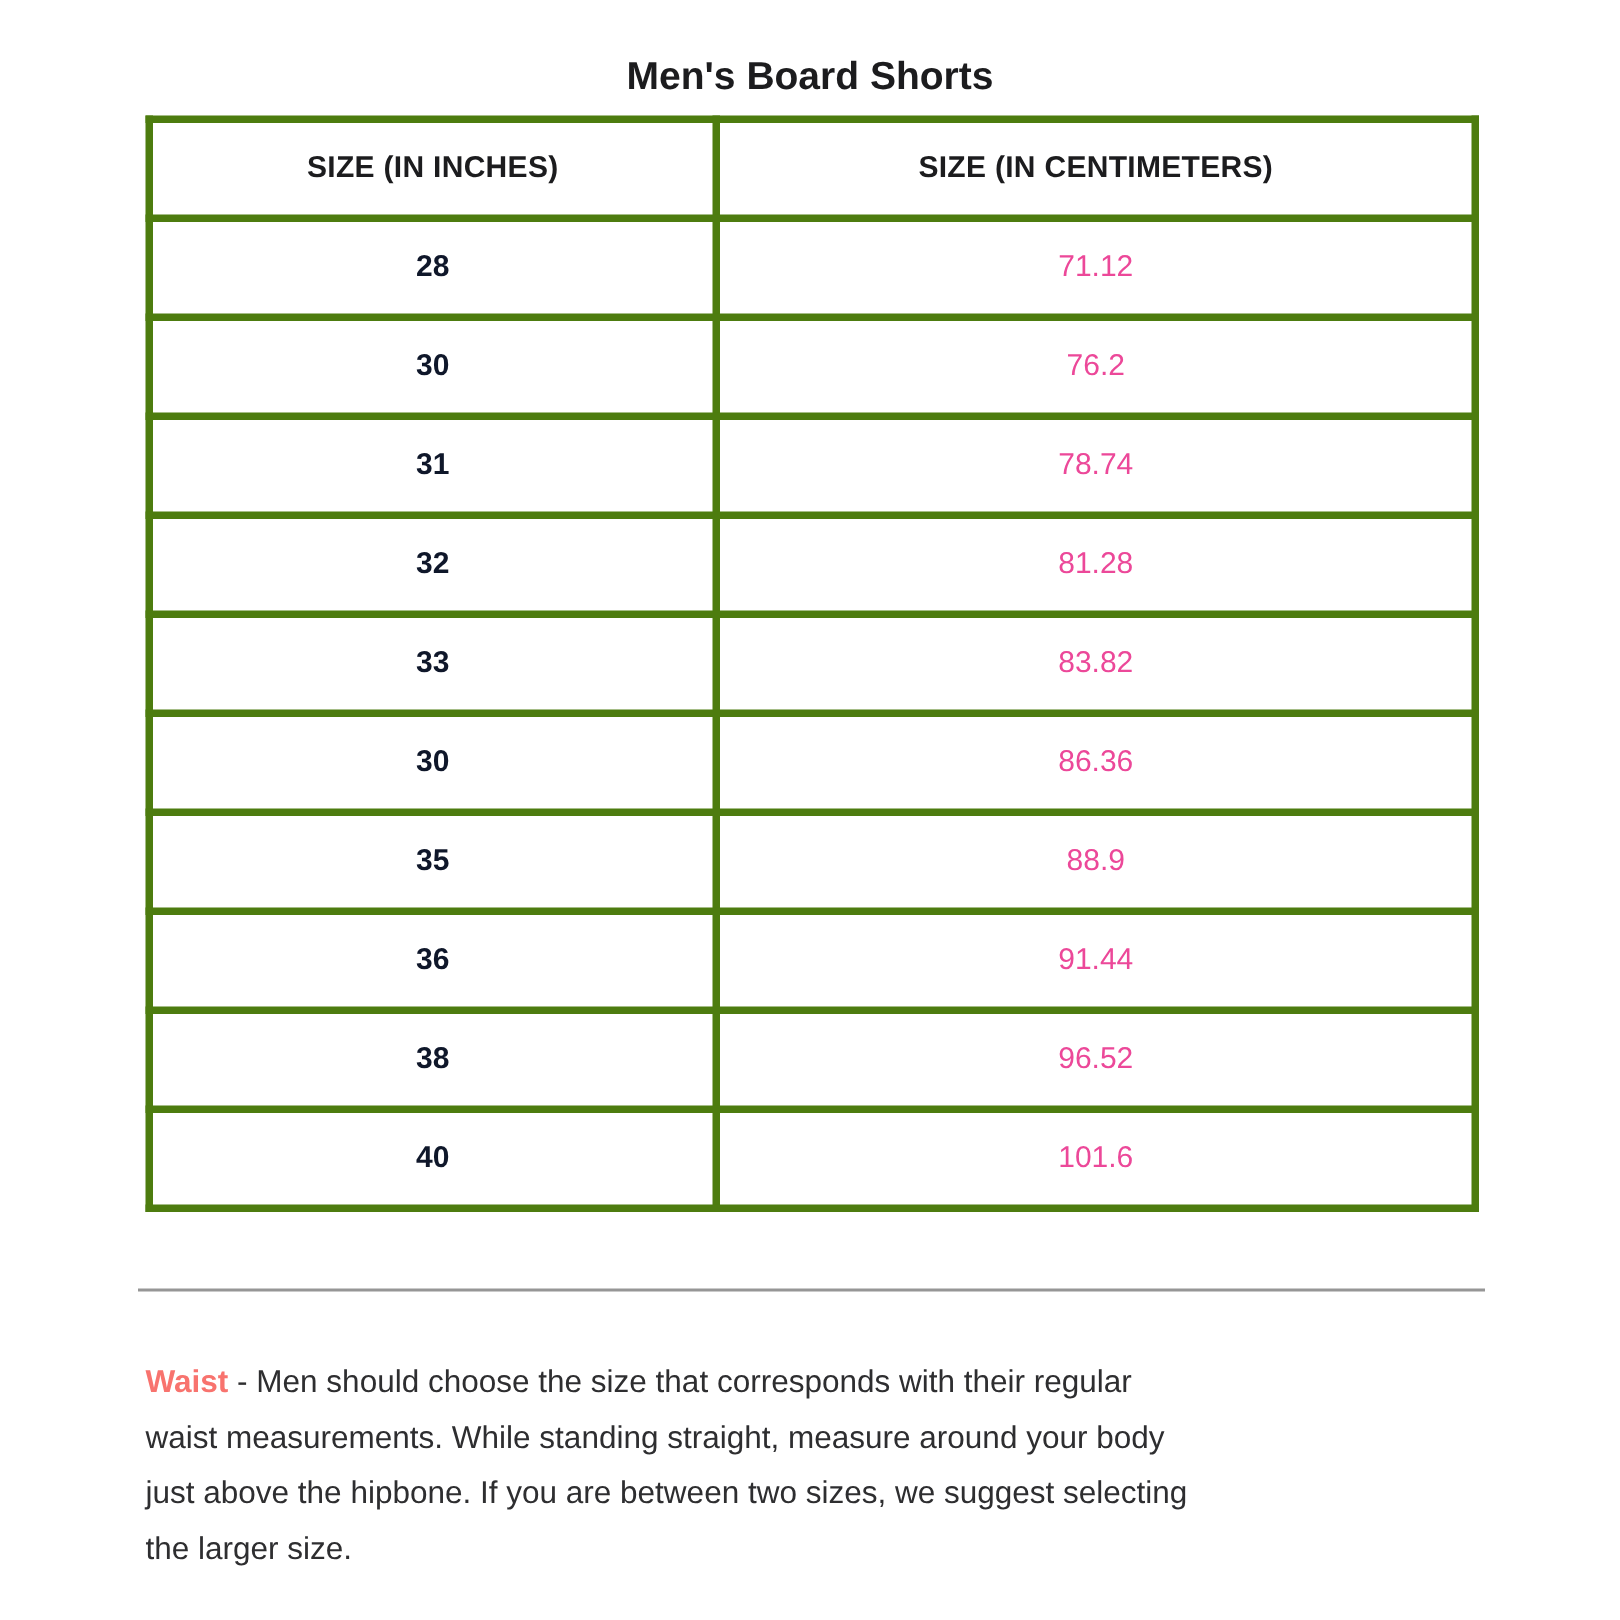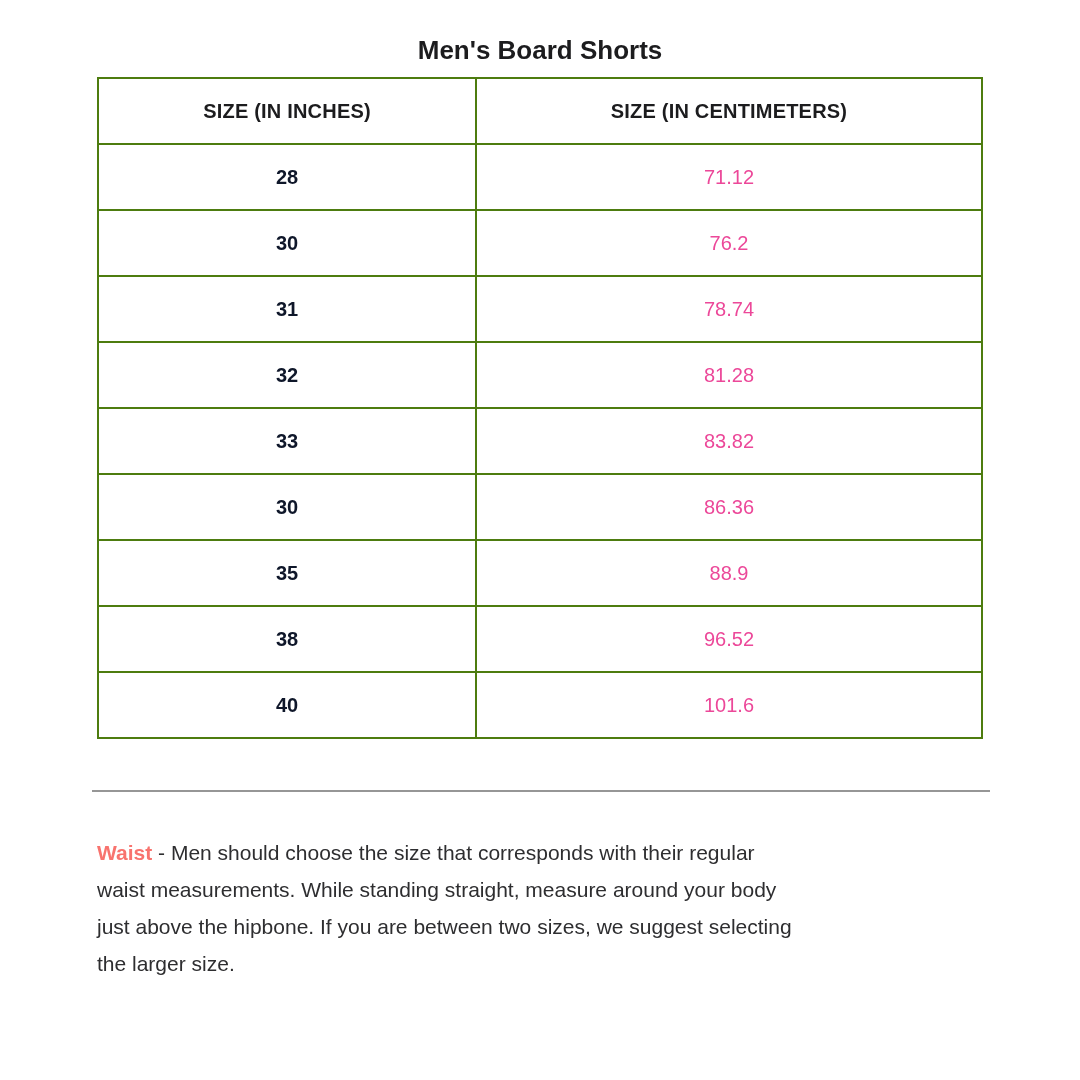--- a/index.html
+++ b/index.html
@@ -27,21 +27,21 @@
   table.size-chart {
     margin: 13px 0 0 97px;
     width: 884px;
     border-collapse: collapse;
     table-layout: fixed;
   }
   table.size-chart col.col-inches { width: 378px; }
   table.size-chart col.col-cm     { width: 506px; }
   table.size-chart th,
   table.size-chart td {
-    border: 2px solid #4d7c0f;
+    border: 5px solid #4d7c0f;
     height: 66px;
     text-align: center;
     vertical-align: middle;
     padding: 0;
   }
   table.size-chart th {
     font-size: 20px;
     font-weight: 700;
     letter-spacing: 0.2px;
     color: #1c1c1e;
@@ -114,20 +114,24 @@
   </tr>
       <tr>
     <td class="inches-cell">30</td>
     <td class="cm-cell">86.36</td>
   </tr>
       <tr>
     <td class="inches-cell">35</td>
     <td class="cm-cell">88.9</td>
   </tr>
       <tr>
+    <td class="inches-cell">36</td>
+    <td class="cm-cell">91.44</td>
+  </tr>
+      <tr>
     <td class="inches-cell">38</td>
     <td class="cm-cell">96.52</td>
   </tr>
       <tr>
     <td class="inches-cell">40</td>
     <td class="cm-cell">101.6</td>
   </tr>
     </tbody>
 </table>
 

